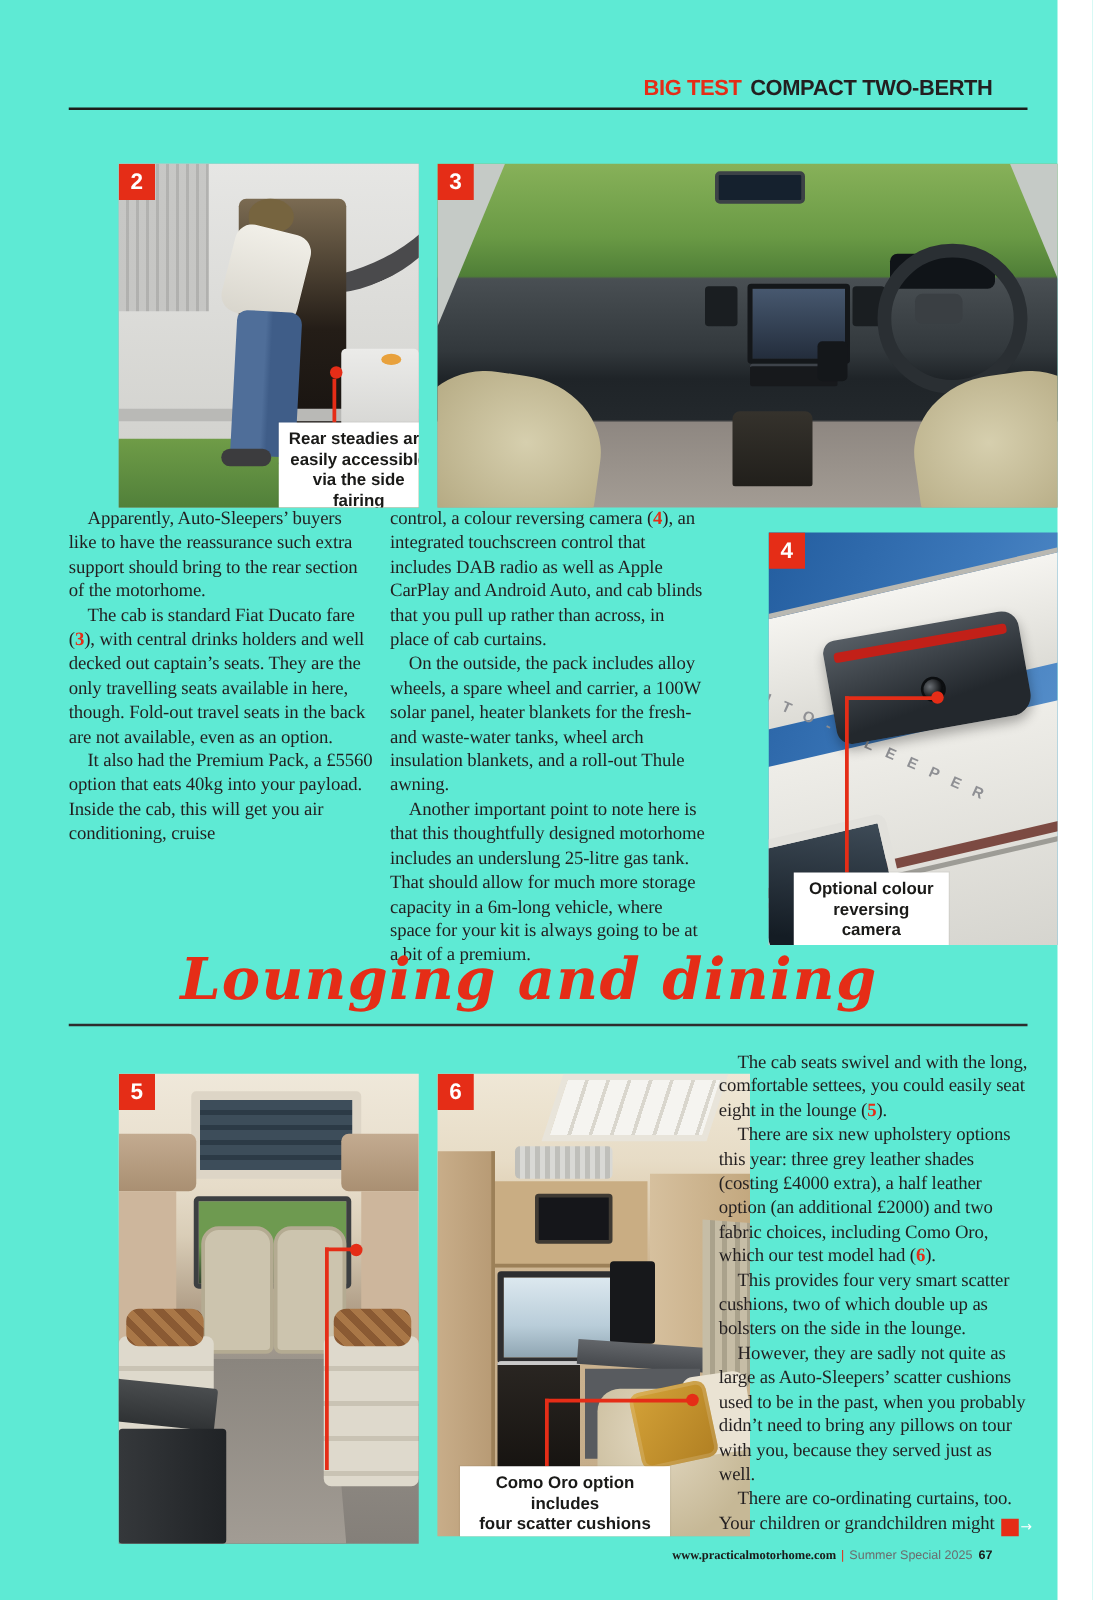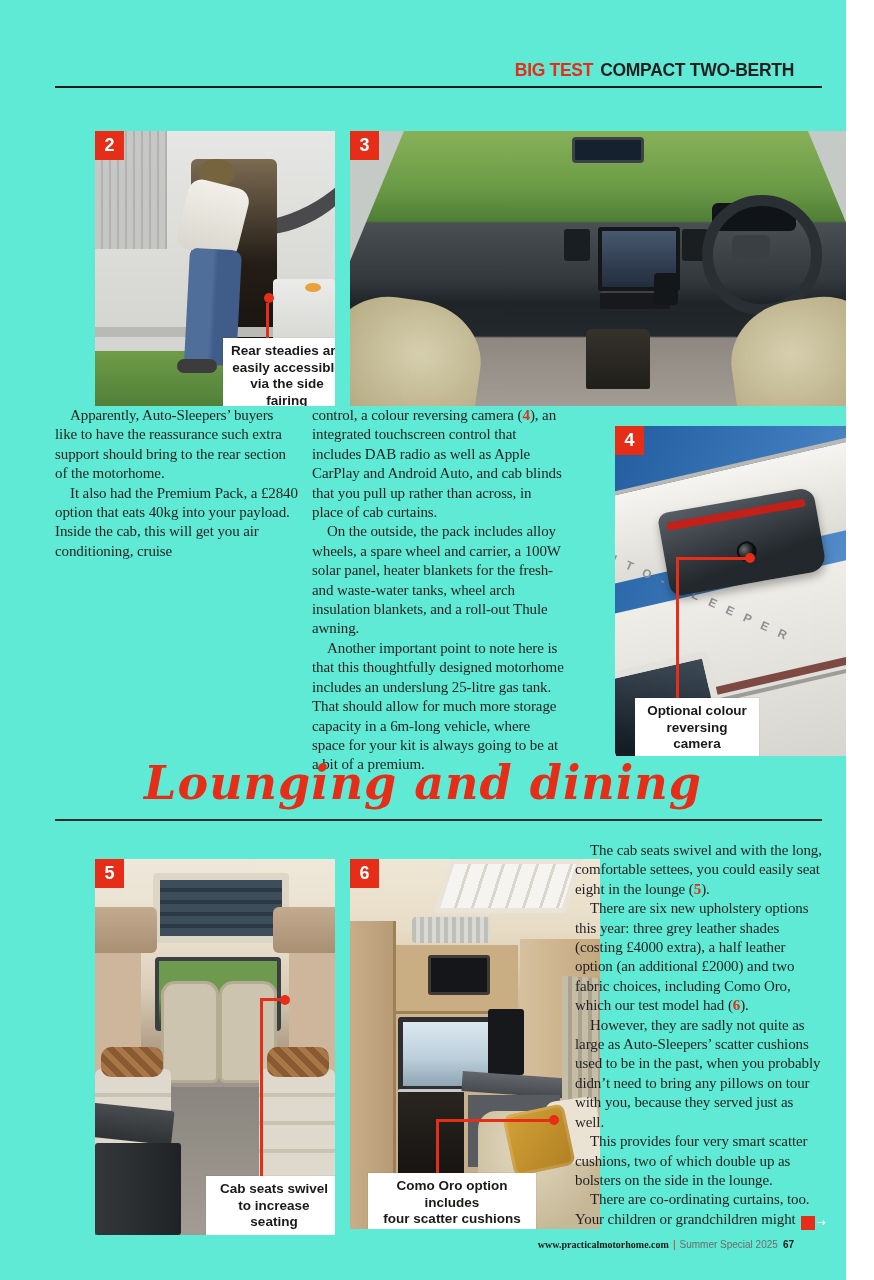--- a/index.html
+++ b/index.html
@@ -241,21 +241,22 @@
     <div class="shape p3-hub"></div>
     <div class="shape p3-gear"></div>
     <div class="shape p3-seat-l"></div>
     <div class="shape p3-seat-r"></div>
     <div class="shape p3-console"></div>
     <div class="badge">3</div>
   </figure>
 
   <div class="col" id="col1">
     <p class="ind">Apparently, Auto-Sleepers’ buyers like to have the reassurance such extra support should bring to the rear section of the motorhome.</p>
-    <p class="ind">It also had the Premium Pack, a £2840 option that eats 40kg into your payload. Inside the cab, this will get you air conditioning, cruise</p>
+    <p class="ind">The cab is standard Fiat Ducato fare (<span class="rnum">3</span>), with central drinks holders and well decked out captain’s seats. They are the only travelling seats available in here, though. Fold-out travel seats in the back are not available, even as an option.</p>
+    <p class="ind">It also had the Premium Pack, a £5560 option that eats 40kg into your payload. Inside the cab, this will get you air conditioning, cruise</p>
   </div>
   <div class="col" id="col2">
     <p>control, a colour reversing camera (<span class="rnum">4</span>), an integrated touchscreen control that includes DAB radio as well as Apple CarPlay and Android Auto, and cab blinds that you pull up rather than across, in place of cab curtains.</p>
     <p class="ind">On the outside, the pack includes alloy wheels, a spare wheel and carrier, a 100W solar panel, heater blankets for the fresh- and waste-water tanks, wheel arch insulation blankets, and a roll-out Thule awning.</p>
     <p class="ind">Another important point to note here is that this thoughtfully designed motorhome includes an underslung 25-litre gas tank. That should allow for much more storage capacity in a 6m-long vehicle, where space for your kit is always going to be at a bit of a premium.</p>
   </div>
 
   <figure class="photo" id="photo4">
     <div class="shape p4-body-upper"></div>
     <div class="shape p4-body-lower"></div>
@@ -290,22 +291,20 @@
     <div class="shape p5-floor"></div>
     <div class="shape p5-settee-l"></div>
     <div class="shape p5-settee-r"></div>
     <div class="shape p5-bolster-l"></div>
     <div class="shape p5-bolster-r"></div>
     <div class="shape p5-worktop"></div>
     <div class="shape p5-fridge"></div>
     <div class="cl-line v1"></div>
     <div class="cl-line h1"></div>
     <div class="cl-dot"></div>
-    <div class="callout">Cab seats swivel
-to increase seating</div>
     <div class="badge">5</div>
   </figure>
 
   <figure class="photo" id="photo6">
     <div class="shape p6-rooflight"></div>
     <div class="shape p6-vent"></div>
     <div class="shape p6-tallcab"></div>
     <div class="shape p6-uppercab"></div>
     <div class="shape p6-microwave"></div>
     <div class="shape p6-wardrobe-r"></div>
@@ -322,22 +321,22 @@
     <div class="cl-line h1"></div>
     <div class="cl-dot"></div>
     <div class="callout">Como Oro option includes
 four scatter cushions</div>
     <div class="badge">6</div>
   </figure>
 
   <div class="col" id="col3">
     <p class="ind">The cab seats swivel and with the long, comfortable settees, you could easily seat eight in the lounge (<span class="rnum">5</span>).</p>
     <p class="ind">There are six new upholstery options this year: three grey leather shades (costing £4000 extra), a half leather option (an additional £2000) and two fabric choices, including Como Oro, which our test model had (<span class="rnum">6</span>).</p>
+    <p class="ind">This provides four very smart scatter cushions, two of which double up as bolsters on the side in the lounge.</p>
     <p class="ind">However, they are sadly not quite as large as Auto-Sleepers’ scatter cushions used to be in the past, when you probably didn’t need to bring any pillows on tour with you, because they served just as well.</p>
-    <p class="ind">This provides four very smart scatter cushions, two of which double up as bolsters on the side in the lounge.</p>
     <p class="ind">There are co-ordinating curtains, too. Your children or grandchildren might <span class="jump-arrow">→</span></p>
   </div>
 
   <div class="footer">
     <span class="site">www.practicalmotorhome.com</span><span class="sep">|</span><span class="issue">Summer Special 2025</span><span class="pageno">67</span>
   </div>
 
 </div>
 
 </body></html>

